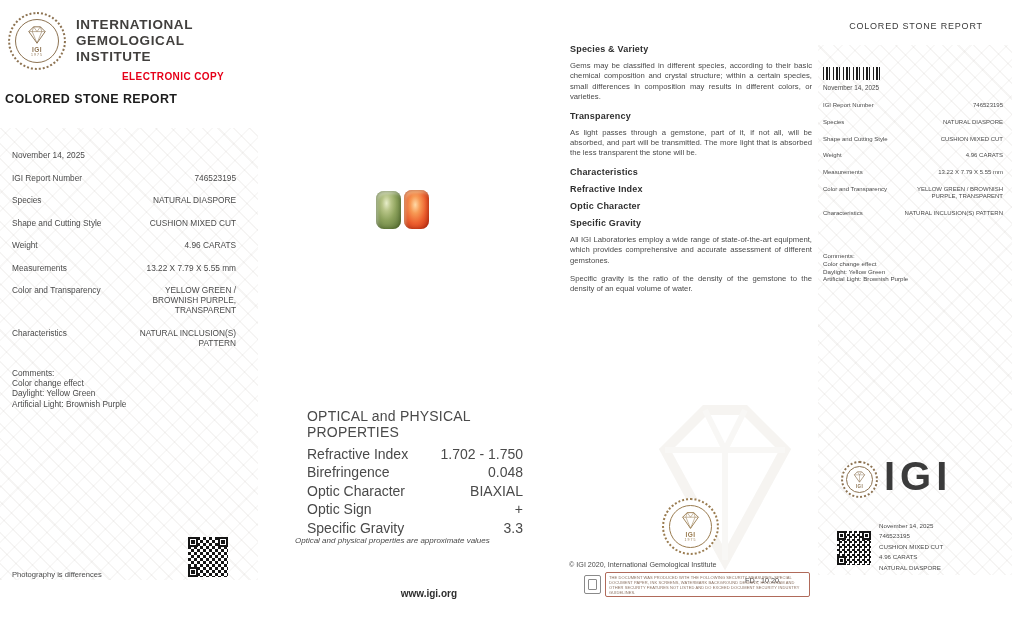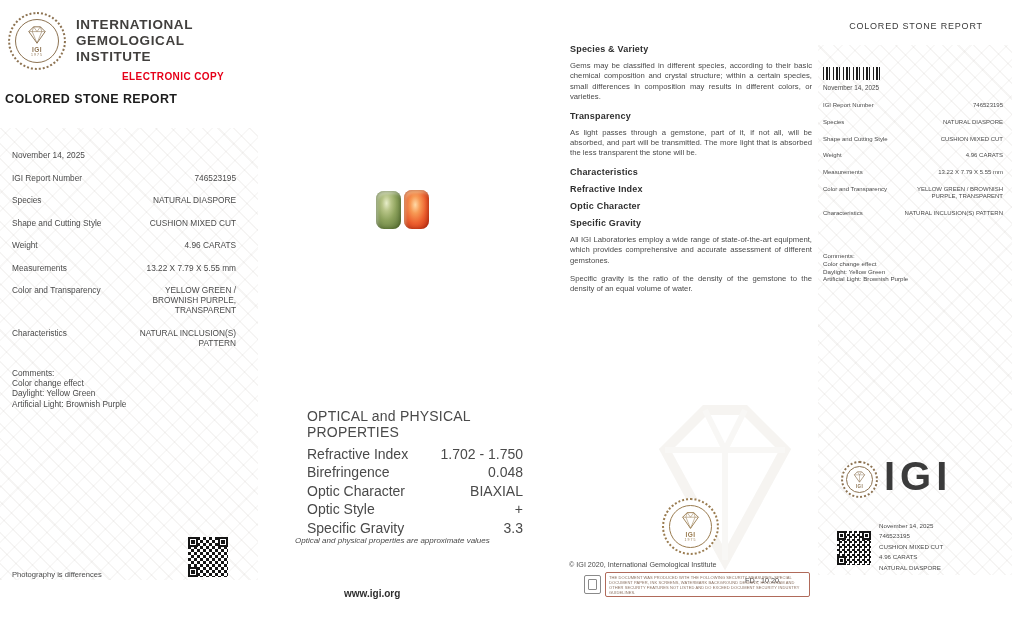--- a/index.html
+++ b/index.html
@@ -56,21 +56,21 @@
      background:radial-gradient(ellipse at 42% 32%, #e7edc9 0%, #b7c487 22%, #8da25c 48%, #6d8445 75%, #55692f 100%);
      box-shadow:inset 0 0 4px rgba(40,60,10,0.55), inset 2px 3px 3px rgba(255,255,255,0.5);}
   .gem-orange{left:404px;top:190px;width:25px;height:39px;
      background:radial-gradient(ellipse at 45% 38%, #ffd9a6 0%, #f79a55 25%, #ec5f2e 55%, #d03f1c 80%, #a92e12 100%);
      box-shadow:inset 0 0 4px rgba(120,20,0,0.55), inset 2px 3px 3px rgba(255,230,180,0.6);}
   
   .optical{position:absolute;left:279px;top:408px;width:216px;font-size:14px;color:#4a4a4a;margin-left:28px;}
   .optical-title{margin-bottom:10px;letter-spacing:0.2px;}
   .optical .row{margin-bottom:9.4px;line-height:9px;}
   .optical-note{position:absolute;left:295px;top:536px;font-size:8px;font-style:italic;color:#4a4a4a;}
-  .website{position:absolute;left:344px;top:588px;width:125px;text-align:left;
+  .website{position:absolute;left:332px;top:588px;width:125px;text-align:right;
         font-size:10px;font-weight:700;color:#2e2e2e;}
   
   .edu{position:absolute;left:570px;top:44px;width:242px;}
   .edu h4{margin:0 0 7px 0;font-size:9px;color:#2f2f2f;letter-spacing:0.2px;}
   .edu p{margin:0 0 8px 0;font-size:7.7px;line-height:10.4px;text-align:justify;color:#4a4a4a;}
   .edu .sect{margin-bottom:6px;}
   .wm-diamond{position:absolute;left:630px;top:390px;opacity:0.55;}
   .copyright{position:absolute;left:569px;top:560px;font-size:7.2px;color:#4a4a4a;}
   .form-code{position:absolute;left:745px;top:576px;width:65px;text-align:left;font-size:7.2px;color:#4a4a4a;}
   .security-box{position:absolute;left:584px;top:573px;width:226px;height:23px;display:flex;align-items:center;}
@@ -180,21 +180,21 @@
     </div>
     <div class="row">
       <span class="lbl">Birefringence</span>
       <span class="val">0.048</span>
     </div>
     <div class="row">
       <span class="lbl">Optic Character</span>
       <span class="val">BIAXIAL</span>
     </div>
     <div class="row">
-      <span class="lbl">Optic Style</span>
+      <span class="lbl">Optic Sign</span>
       <span class="val">+</span>
     </div>
     <div class="row">
       <span class="lbl">Specific Gravity</span>
       <span class="val">3.3</span>
     </div>
   </div>
   <div class="optical-note">Optical and physical properties are approximate values</div>
   <div class="website">www.igi.org</div>
 

